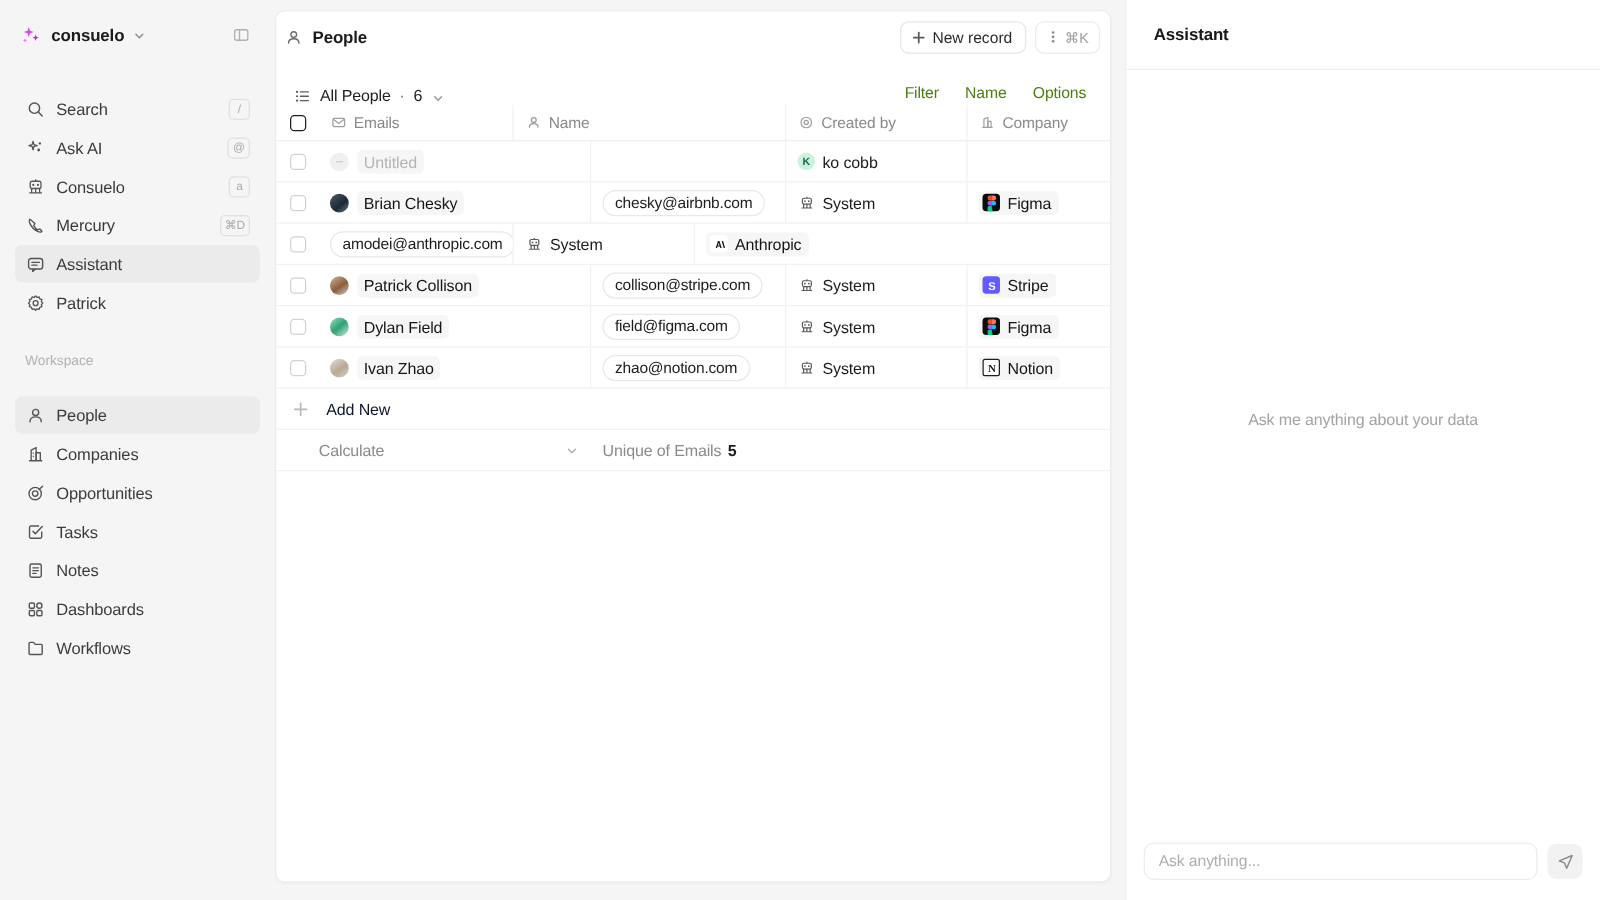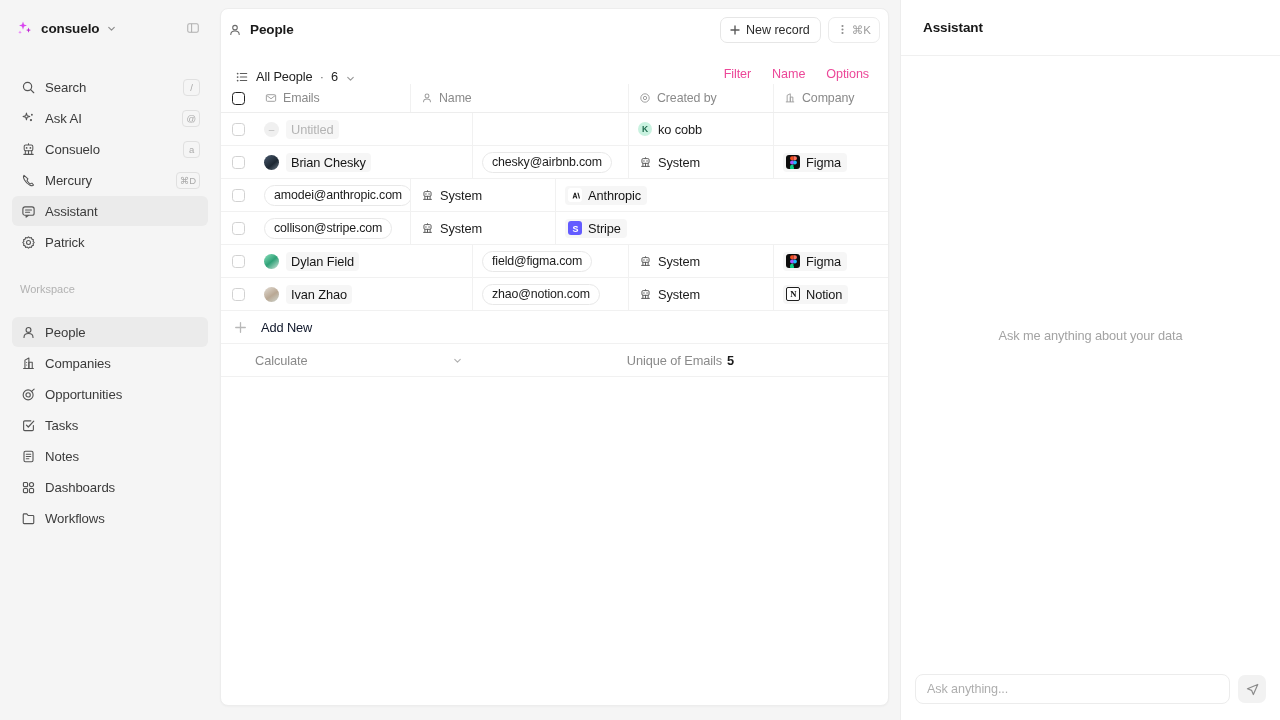--- a/index.html
+++ b/index.html
@@ -85,21 +85,21 @@
   
   .view-bar {
     height: 34px; display:flex; align-items:flex-end; padding: 0 12px 0 14px; gap: 7px;
   }
   .view-ico { width:14px;height:14px;display:flex;align-items:center;justify-content:center;color:#5d5d5d;}
   .view-name { font-size: 12.8px; color: #1f1f1f; font-weight: 500; letter-spacing:-0.1px;}
   .view-count { font-size: 12.8px; color: #737373; }
   .view-count b { color:#1f1f1f; font-weight:500;}
   .view-chev { width:12px;height:12px;color:#9a9a9a;display:flex;align-items:center;}
   .view-spacer { flex:1; }
-  .view-action { font-size: 12.6px; color:#ec4899; padding: 3px 7px; border-radius:5px; letter-spacing:-0.1px;}
+  .view-action { font-size: 12.6px; color:#4d7c0f; padding: 3px 7px; border-radius:5px; letter-spacing:-0.1px;}
 
   
   .table { width: 100%; }
   .trow { display:flex; height: 33px; align-items: stretch; border-bottom: 1px solid #f1f1f1; }
   .trow.head { height: 29px; border-bottom: 1px solid #ededed;}
   .cb-cell { width: 34px; flex:0 0 34px; display:flex; align-items:center; justify-content:center;}
   .cbox { width:13px;height:13px;border:1.4px solid #d2d2d2;border-radius:3.5px;background:#fff;}
   .trow.head .cbox { border-color:#1f1f1f; border-width:1.5px;}
   .cell { display:flex; align-items:center; padding: 0 9px; overflow:hidden; border-right:1px solid #f1f1f1;}
   .c-name { width: 218px; flex:0 0 218px; gap:7px;}
@@ -129,21 +129,21 @@
 
   .addnew-row { display:flex; align-items:center; height:33px; border-bottom:1px solid #f1f1f1; padding-left:12px; gap:14px;}
   .plus-ico { width:14px;height:14px;display:flex;align-items:center;justify-content:center;color:#b8b8b8;}
   .addnew-label { font-size:12.8px;color:#0f172a;letter-spacing:-0.1px;}
 
   .calc-row { display:flex; align-items:center; height:33px; border-bottom:1px solid #f1f1f1;}
   .calc-cell { display:flex;align-items:center;padding:0 9px;}
   .calc-a { width:252px;flex:0 0 252px;padding-left:34px;justify-content:space-between;}
   .calc-label { font-size:12.8px;color:#8a8a8a;letter-spacing:-0.1px;}
   .calc-chev { width:12px;height:12px;color:#b0b0b0;display:flex;align-items:center;}
-  .calc-b { flex:1; gap:5px;justify-content:center;}
+  .calc-b { flex:1; gap:5px;}
   .calc-txt { font-size:12.8px;color:#8a8a8a;letter-spacing:-0.1px;}
   .calc-val { font-size:12.8px;color:#1c1c1c;font-weight:600;}
 
   
   .assistant {
     position:absolute; right:0; top:0; width:380px; height:720px;
     background:#fff; border-left:1px solid #ededed;
     display:flex; flex-direction:column;
   }
   .asst-head { height:56px; display:flex; align-items:center; padding:0 22px; border-bottom:1px solid #f0f0f0;}
@@ -537,20 +537,24 @@
               </span>
               <span class="co-name">Anthropic</span>
             </span>
           </div>
         </div>
 
         <div class="trow">
           <div class="cb-cell">
               <div class="cbox"></div>
             </div>
+          <div class="cell c-name">
+            <span class="avatar" style="background:linear-gradient(145deg,#d9b292,#8a5e3e 55%,#d5cfc8);"></span>
+            <span class="name-chip">Patrick Collison</span>
+          </div>
           <div class="cell c-email">
             <span class="email-pill">collison@stripe.com</span>
           </div>
           <div class="cell c-created">
             <span class="sys-ico">
               <svg width="13" height="13" viewBox="0 0 16 16">
                   <line x1="8" y1="1.6" x2="8" y2="3.2" stroke="currentColor" stroke-width="1.2"></line>
                   <rect x="3.6" y="3.2" width="8.8" height="5.8" rx="1.5" fill="none" stroke="currentColor" stroke-width="1.2"></rect>
                   <circle cx="6.1" cy="6.1" r="0.85" fill="currentColor"></circle>
                   <circle cx="9.9" cy="6.1" r="0.85" fill="currentColor"></circle>

